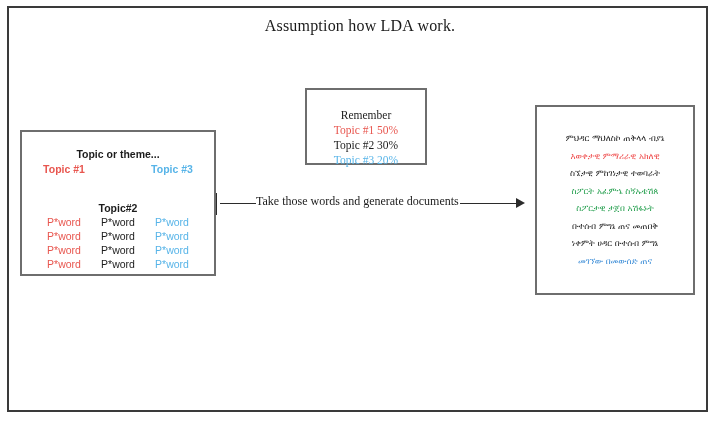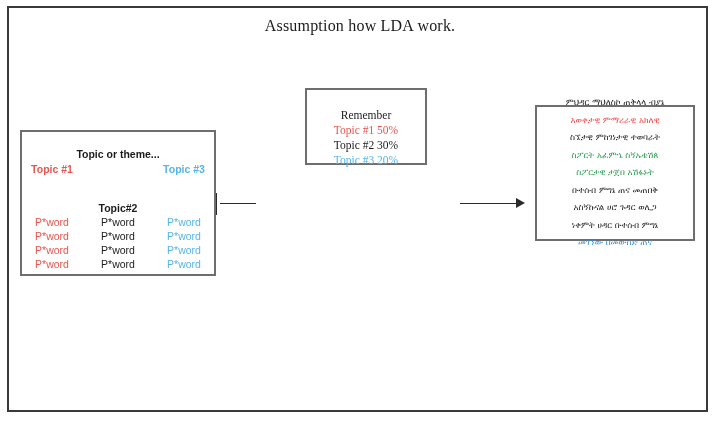--- a/index.html
+++ b/index.html
@@ -73,21 +73,21 @@
     box-sizing: border-box;
   }
   #topics-caption {
     font-weight: 700;
     color: #1c1c1c;
     margin-bottom: 1px;
   }
   .topic-row {
     display: flex;
     justify-content: center;
-    gap: 18px;
+    gap: 6px;
     white-space: nowrap;
   }
   .topic-row.head {
     font-weight: 700;
   }
   .col-1 { color: #e8564f; }
   .col-2 { color: #1c1c1c; }
   .col-3 { color: #57b4e8; }
   .topic-row.head .col-2 { color: #1c1c1c; margin-top: 39px; }
   .cell { min-width: 48px; text-align: center; }
@@ -115,21 +115,21 @@
   #remember-title { color: #1c1c1c; }
   #rem-1 { color: #e8564f; text-align: center; }
   #rem-2 { color: #1c1c1c; }
   #rem-3 { color: #57b4e8; }
 
   
   #documents-box {
     left: 535px;
     top: 105px;
     width: 160px;
-    height: 136px;
+    height: 190px;
   }
   #documents-inner {
     position: absolute;
     inset: 0;
     display: flex;
     flex-direction: column;
     justify-content: center;
     align-items: center;
     font-family: "DejaVu Sans", "Liberation Sans", sans-serif;
     font-size: 8.6px;
@@ -235,31 +235,31 @@
       <div id="remember-title">Remember</div>
       <div id="rem-1">Topic #1 50%</div>
       <div id="rem-2">Topic #2 30%</div>
       <div id="rem-3">Topic #3 20%</div>
     </div>
   </div>
 
   <div id="connector">
     <div id="conn-tail"></div>
     <div class="conn-line" id="conn-left"></div>
+    <div id="conn-label">Take those words and generate documents</div>
     <div class="conn-line" id="conn-right"></div>
     <div id="conn-arrowhead"></div>
   </div>
 
   <div class="diagram-box" id="documents-box">
     <div id="documents-inner">
       <div class="doc-line tx-black">ምህዳር ማህለስኮ ጠቅላላ ብያኔ</div>
       <div class="doc-line tx-red">እወቀታዊ ምማሪራዊ አክለዊ</div>
       <div class="doc-line tx-black">ስኜታዊ ምከገነታዊ ተወባራት</div>
       <div class="doc-line tx-green">ስፖርት አፈምኄ ስኝኡቴሽጰ</div>
       <div class="doc-line tx-green">ስፖርታዊ ታጀበ አሽፋኑት</div>
       <div class="doc-line tx-black">ቡተሰብ ምግኔ ጠና መጠበቅ</div>
-      <div class="doc-line tx-black">አስኝኩናል ሀሮ ጉዳር ወሊጋ</div>
       <div class="doc-line tx-black">ነቀምት ሀዳር ቡተሰብ ምግኔ</div>
       <div class="doc-line tx-blue">መገኘው በመውሰድ ጠና</div>
     </div>
   </div>
 
 </div>
 
 </body></html>

